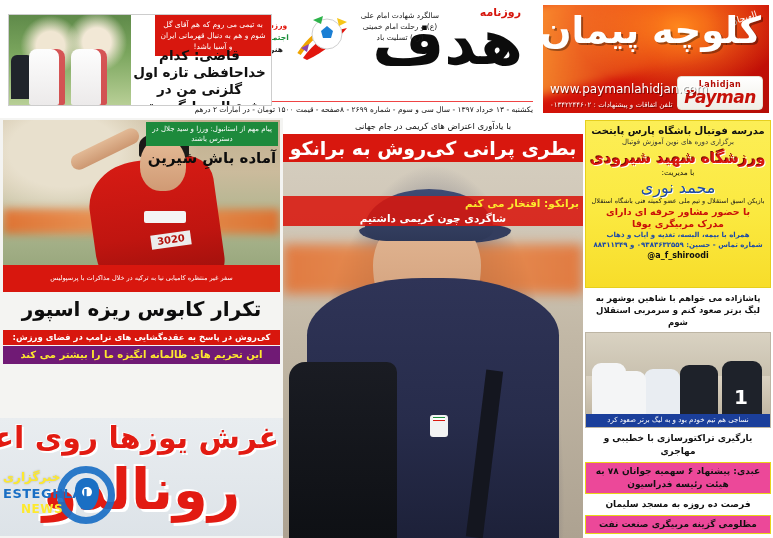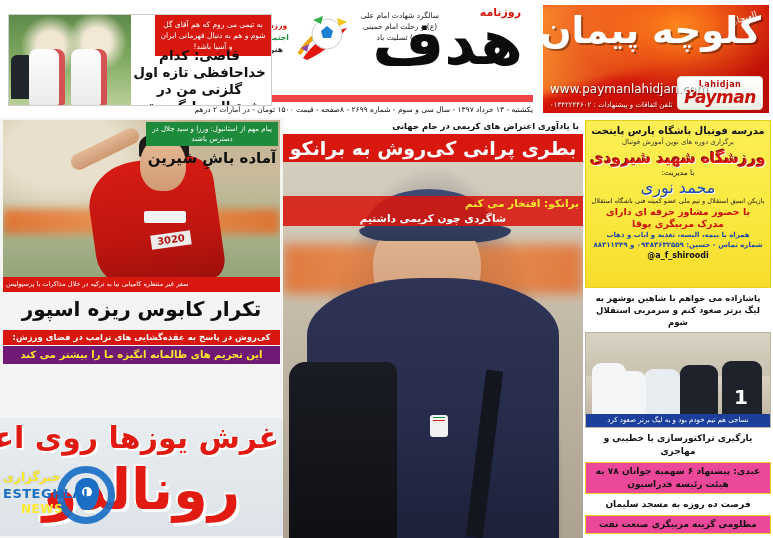--- a/index.html
+++ b/index.html
@@ -79,21 +79,21 @@
     position:absolute; top:20px; right:244px; width:44px;
     font-size:7.5px; line-height:12px; direction:rtl; text-align:center;
   }
   .np-tags span { display:block; font-weight:bold; }
   .np-tags .t1 { color:#e2160d; }
   .np-tags .t2 { color:#1c8f3c; }
   .np-tags .t3 { color:#1a1a1a; }
   .np-dateline {
     position:absolute; bottom:4px; right:6px; left:16px;
     text-align:center; font-size:7.5px; color:#111; direction:rtl;
-    border-top:7px solid #ef4444; padding-top:3px; white-space:nowrap;
+    border-top:1px solid #ef4444; padding-top:3px; white-space:nowrap;
   }
 
   
   .teaser-top {
     position:absolute; top:14px; left:8px; width:264px; height:92px;
     background:#fff; border:1px solid #cdcdcd; overflow:hidden;
   }
   .teaser-top .tt-photo {
     position:absolute; top:0; left:0; width:122px; height:100%;
     background:
@@ -238,22 +238,22 @@
     background:#f2f2f2; border-radius:3px;
   }
   .cc-photo .crest:after {
     content:""; position:absolute; top:2px; left:3px; width:12px; height:4px;
     background:linear-gradient(#1c8f3c 0 33%, #fff 33% 66%, #d8170e 66% 100%);
   }
 
   .cc-kicker {
     position:absolute; top:0; right:0; left:0;
     background:#ffffff; color:#111;
-    font-size:8.5px; font-weight:bold; line-height:12px;
-    direction:rtl; padding:2px 4px;
+    font-size:8.5px; font-weight:normal; line-height:12px;
+    text-align:center; direction:rtl; padding:2px 4px;
     border-bottom:1px solid #ddd;
   }
   .cc-head {
     position:absolute; top:16px; right:0; left:0;
     background:#d8170e; color:#fff;
     font-size:19px; font-weight:bold; line-height:26px;
     text-align:center; direction:rtl; padding:1px 4px; white-space:nowrap;
   }
   .cc-sub1 {
     position:absolute; top:78px; right:0; left:0;
@@ -317,21 +317,21 @@
     text-align:center; direction:rtl; padding:2px 3px;
   }
   .lead2 .l2-head {
     position:absolute; top:28px; right:2px; width:132px;
     font-size:15px; font-weight:bold; line-height:20px; color:#0d0d0d;
     text-align:center; direction:rtl;
   }
   .lead2 .l2-cap {
     position:absolute; bottom:0; right:0; left:0;
     background:#d8170e; color:#fff; font-size:6.5px; line-height:11px;
-    text-align:left; direction:rtl; padding:2px 3px;margin-top:12px;
+    text-align:center; direction:rtl; padding:8px 3px;margin-top:12px;
   }
 
   .l-head2 {
     margin:4px 3px 0 3px; text-align:center; direction:rtl;
     font-size:20px; font-weight:bold; line-height:26px; color:#0d0d0d;
   }
 
   .banner-red {
     margin:8px 3px 0 3px; padding:1px 4px;
     background:#d8170e; color:#fff;

